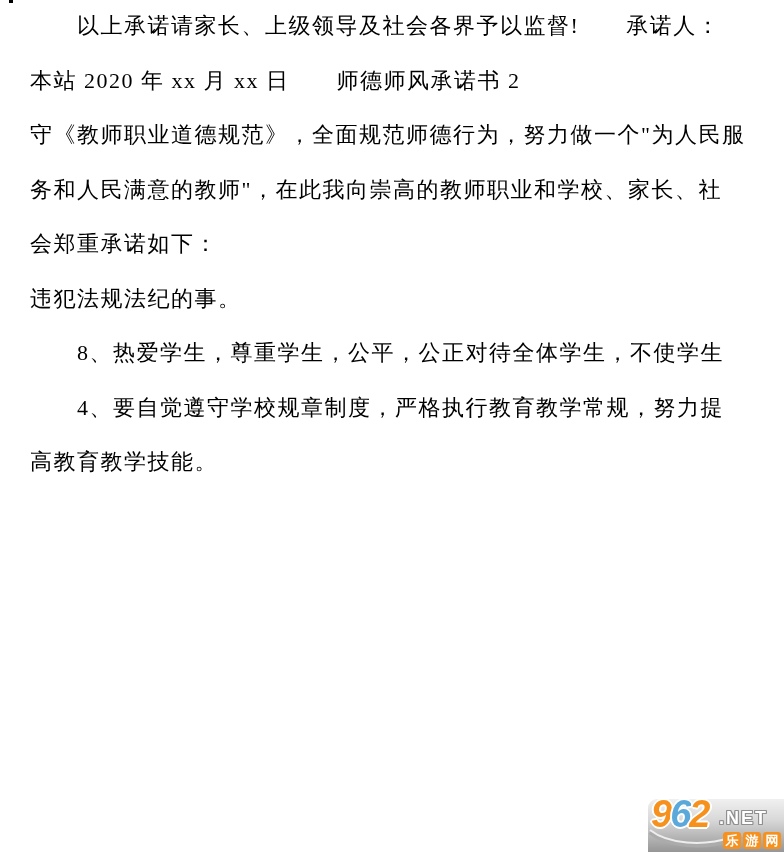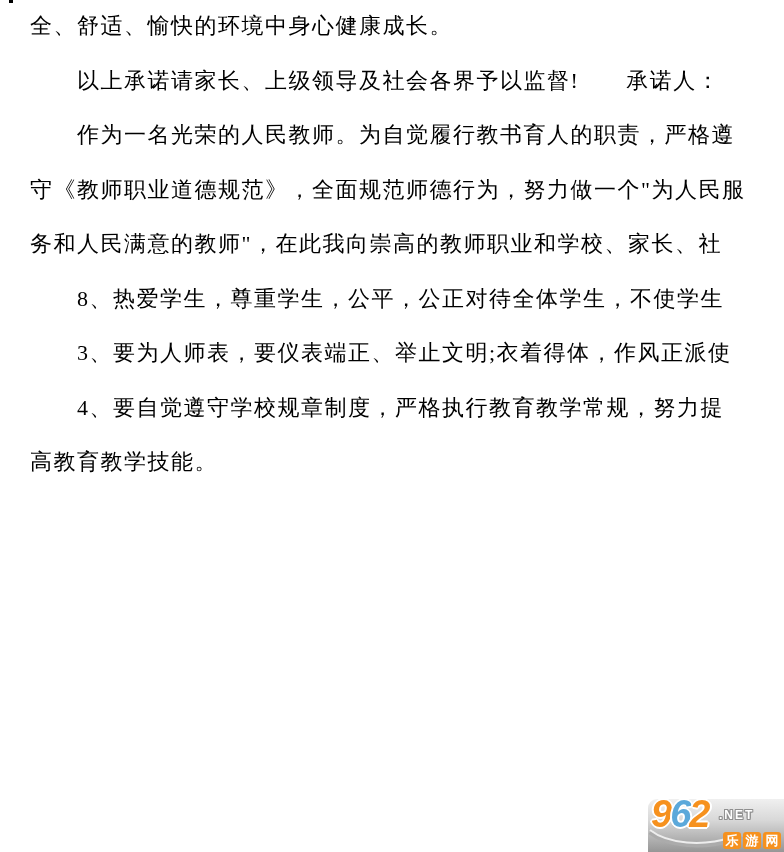--- a/index.html
+++ b/index.html
@@ -68,21 +68,21 @@
       -1px -1px 0 #fff, 1px -1px 0 #fff, -1px 1px 0 #fff, 1px 1px 0 #fff;
   }
   .digit-orange { color: #f6911e; }
   .digit-blue   { color: #5ba8da; }
   .tld {
     position: absolute;
     left: 71px;
     top: 9px;
     font-family: "Liberation Sans", "DejaVu Sans", sans-serif;
     font-weight: bold;
-    font-size: 12px;
+    font-size: 18px;
     letter-spacing: 2px;
     color: #ffffff;
     text-shadow:
       -1px 0 0 #8f8f8f, 1px 0 0 #8f8f8f, 0 -1px 0 #8f8f8f, 0 1px 0 #8f8f8f,
       -1px -1px 0 #8f8f8f, 1px -1px 0 #8f8f8f, -1px 1px 0 #8f8f8f, 1px 1px 0 #8f8f8f;
     z-index: 3;
   }
   .swoosh {
     position: absolute;
     left: 0;
@@ -110,27 +110,27 @@
     text-align: center;
     letter-spacing: 0;
   }
 </style>
 </head>
 <body>
 
 <div class="artifact"></div>
 
 <div class="doc">
-  <div class="line">全、舒适、愉快的环境中身心健康成长。</div>
   <div class="line indent">以上承诺请家长、上级领导及社会各界予以监督!　　承诺人：</div>
-  <div class="line indent">作为一名光荣的人民教师。为自觉履行教书育人的职责，严格遵</div>
+  <div class="line">本站 2020 年 xx 月 xx 日　　师德师风承诺书 2</div>
   <div class="line">守《教师职业道德规范》，全面规范师德行为，努力做一个"为人民服</div>
   <div class="line">务和人民满意的教师"，在此我向崇高的教师职业和学校、家长、社</div>
+  <div class="line">会郑重承诺如下：</div>
+  <div class="line">违犯法规法纪的事。</div>
   <div class="line indent">8、热爱学生，尊重学生，公平，公正对待全体学生，不使学生</div>
-  <div class="line indent">3、要为人师表，要仪表端正、举止文明;衣着得体，作风正派使</div>
   <div class="line indent">4、要自觉遵守学校规章制度，严格执行教育教学常规，努力提</div>
   <div class="line">高教育教学技能。</div>
 </div>
 
 <div class="logo">
   <div class="brand">
     <span class="digit-orange">9</span><span class="digit-blue">6</span><span class="digit-orange">2</span>
   </div>
   <div class="tld">.NET</div>
   <svg class="swoosh" width="102" height="26" viewBox="0 0 102 26">

